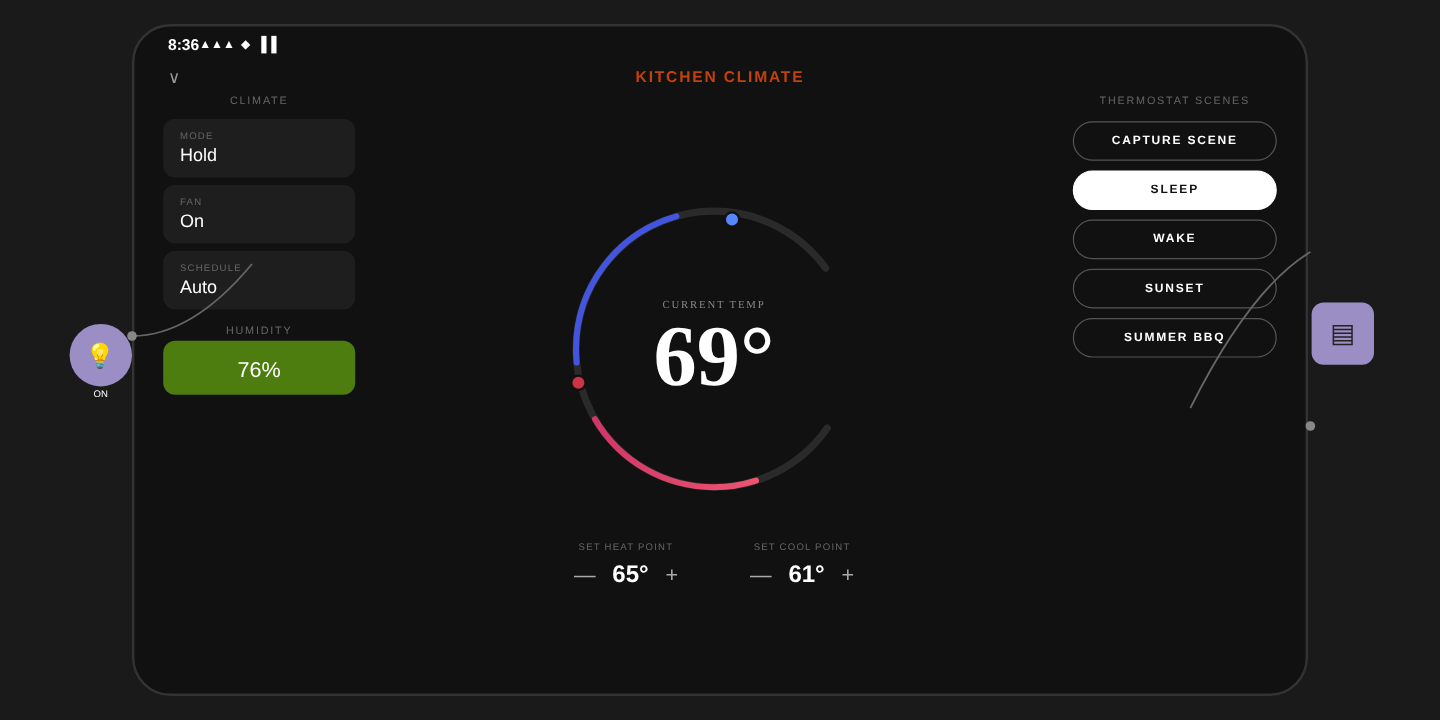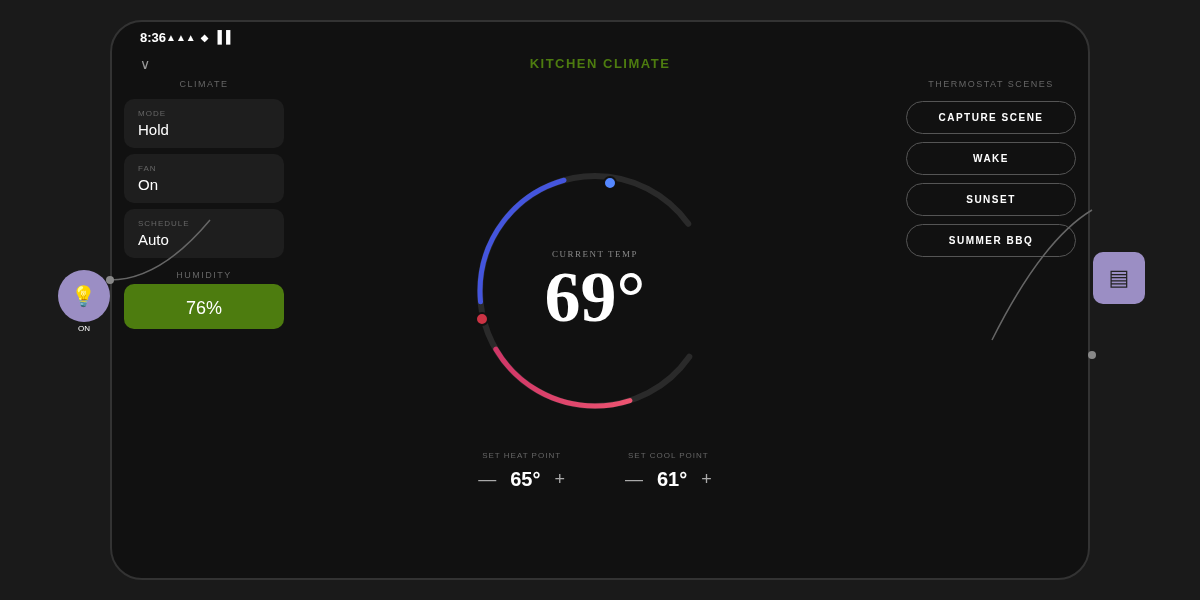--- a/index.html
+++ b/index.html
@@ -56,32 +56,32 @@
       padding: 4px 28px 8px;
       position: relative;
     }
     .nav-chevron {
       position: absolute;
       left: 28px;
       color: #999;
       font-size: 14px;
     }
     .nav-title {
-      color: #4d7c0f;
+      color: #c2410c;
       font-size: 13px;
       font-weight: 600;
       letter-spacing: 1.5px;
       text-transform: uppercase;
     }
 
     
     .main-content {
       display: flex;
       flex: 1;
-      padding: 0 12px 16px;
+      padding: 0 24px 16px;
       gap: 20px;
     }
 
     
     .left-panel {
       width: 160px;
       flex-shrink: 0;
       display: flex;
       flex-direction: column;
       gap: 6px;
@@ -359,20 +359,21 @@
             </div>
           </div>
         </div>
 
       </div>
 
       <div class="right-panel">
         <div class="section-label">THERMOSTAT SCENES</div>
 
         <button class="scene-btn">CAPTURE SCENE</button>
+        <button class="scene-btn active">SLEEP</button>
         <button class="scene-btn">WAKE</button>
         <button class="scene-btn">SUNSET</button>
         <button class="scene-btn">SUMMER BBQ</button>
       </div>
 
     </div>
   </div>
 </div>
 
 </body></html>

